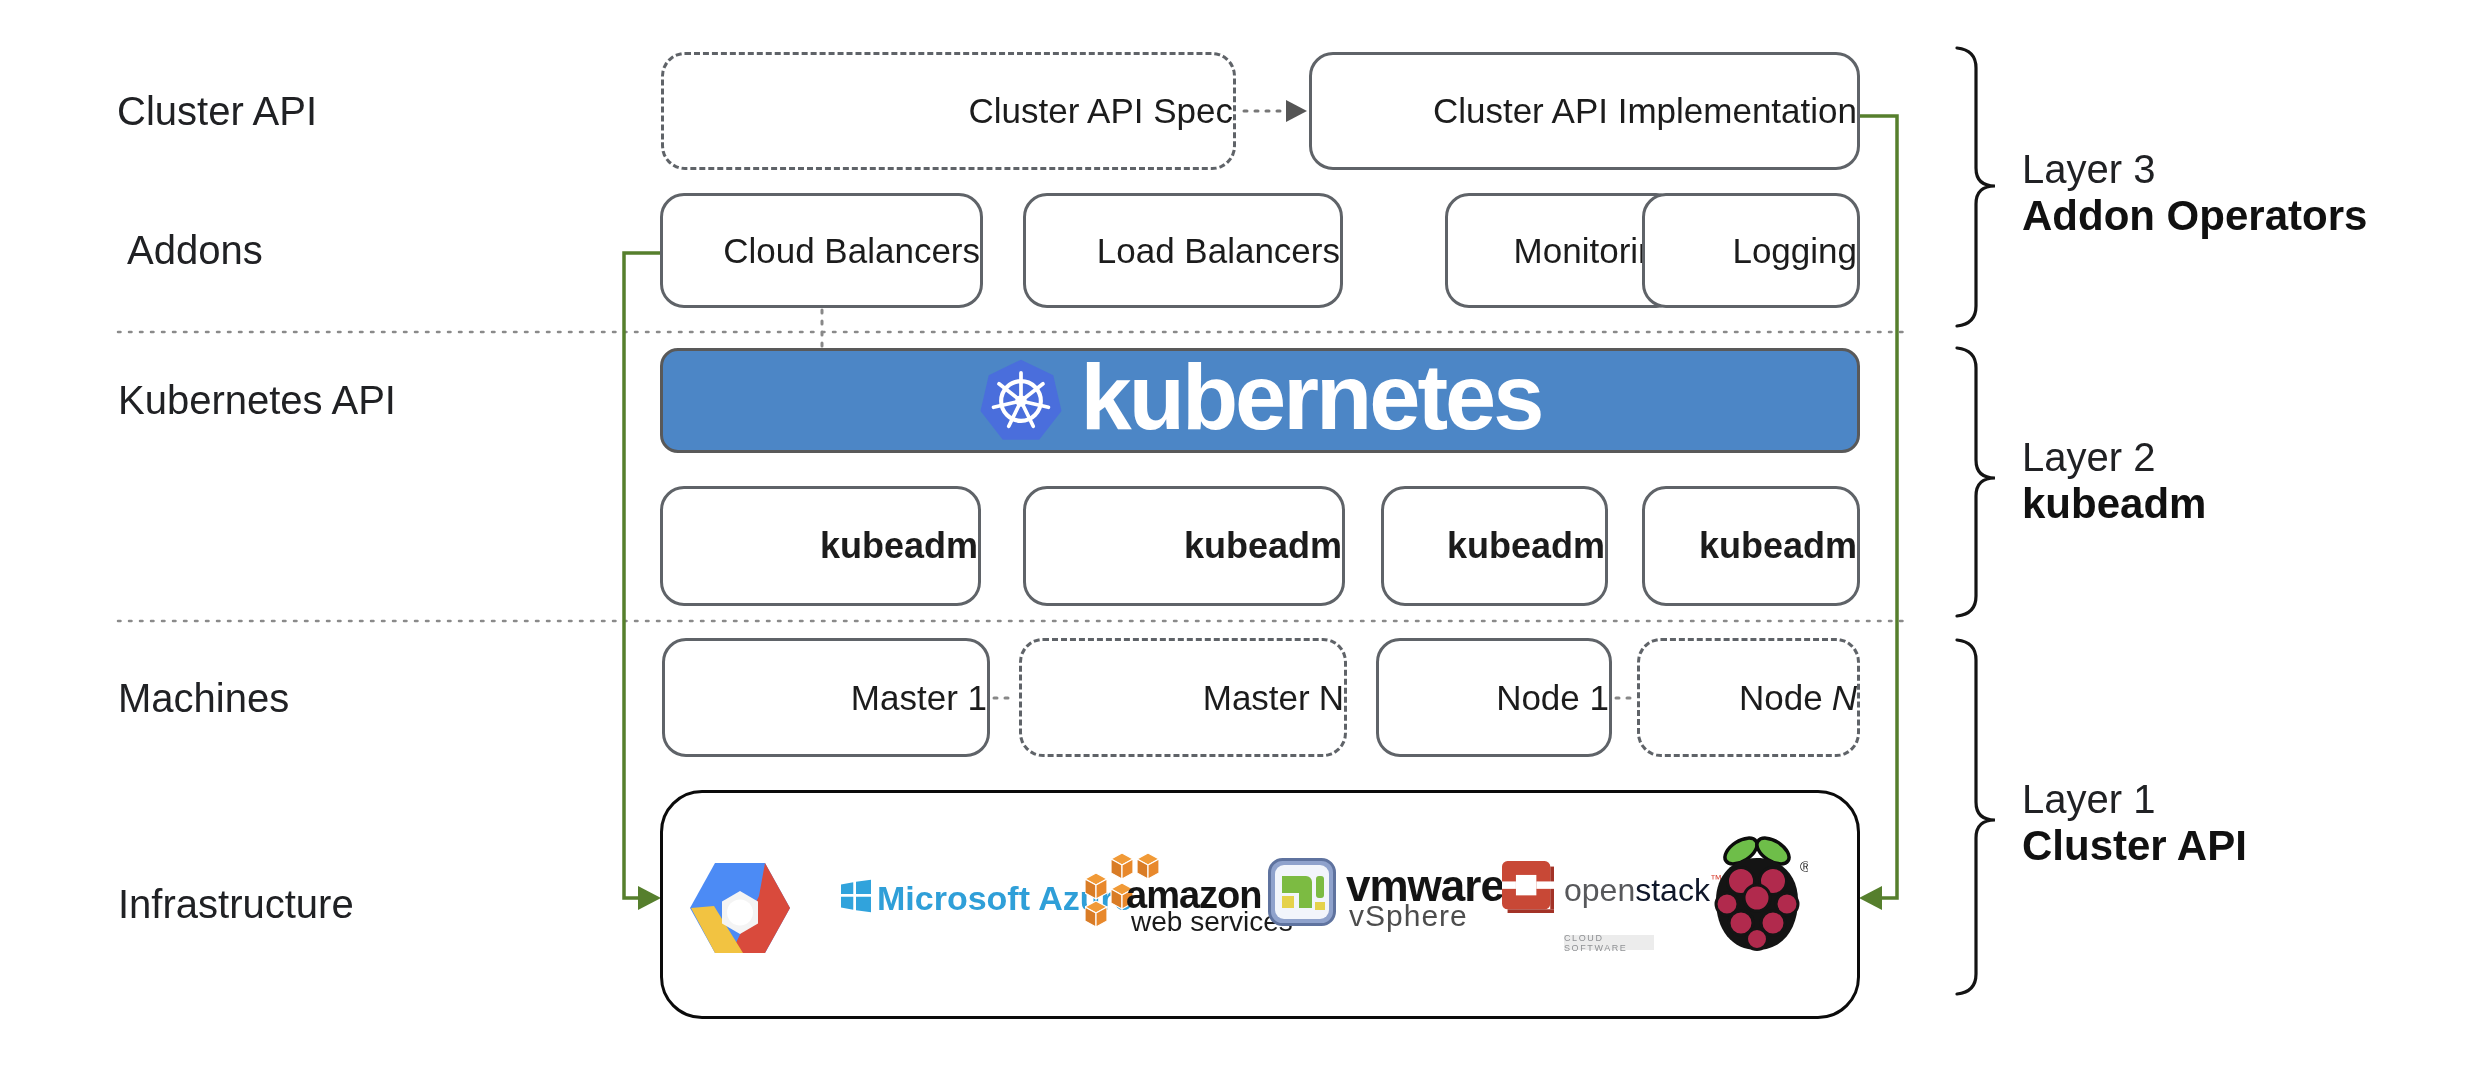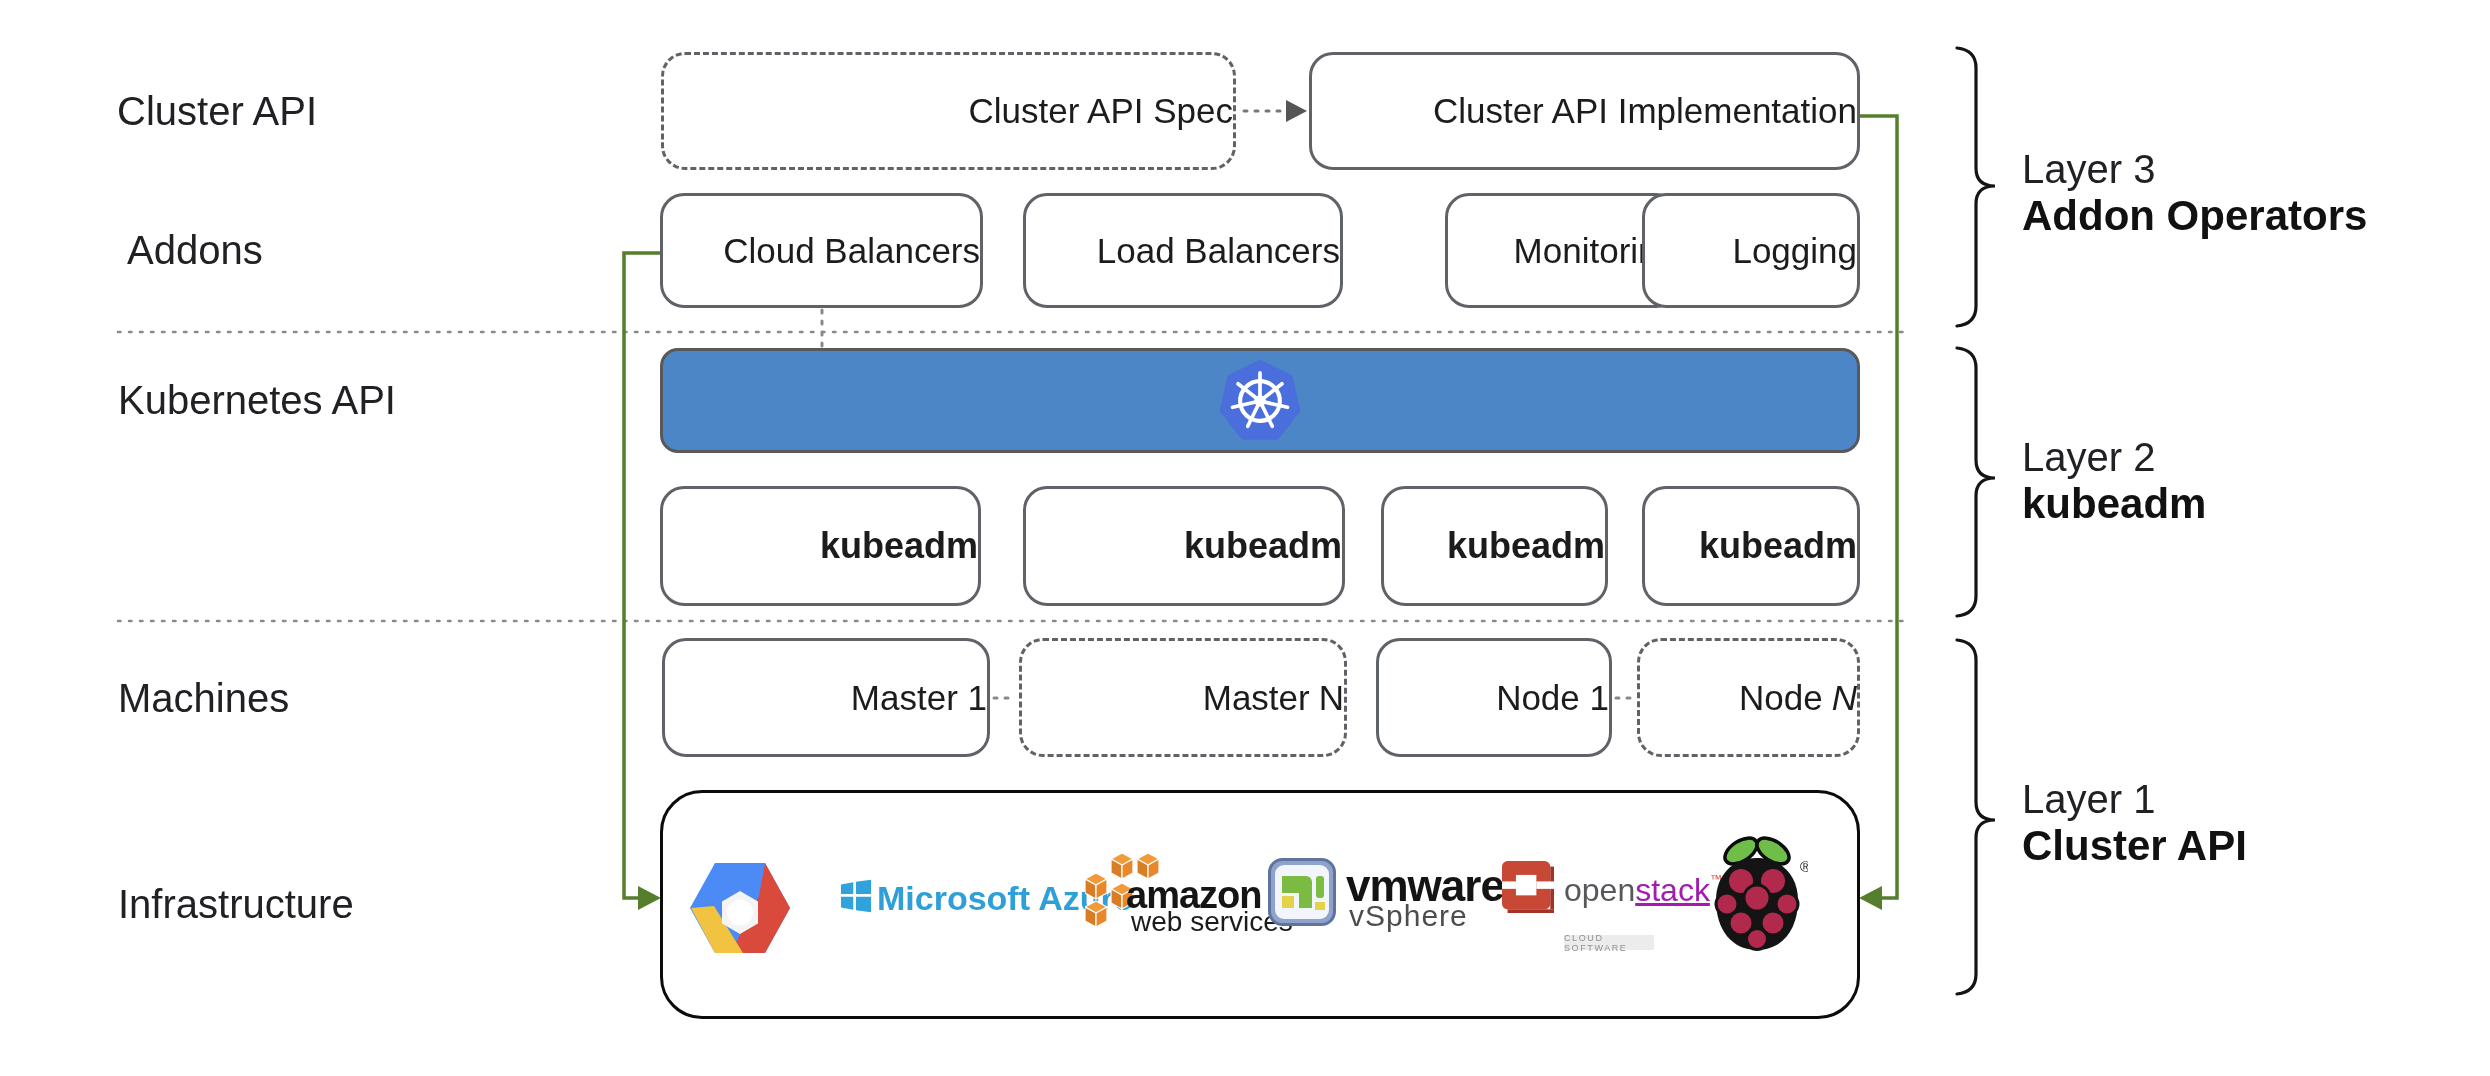--- a/index.html
+++ b/index.html
@@ -23,21 +23,21 @@
   .layer .t{font-size:40px;line-height:46px;color:#202124;}
   .layer .s{font-size:42px;line-height:48px;font-weight:bold;color:#111111;}
   .logo{position:absolute;}
   .azure-text{position:absolute;left:877px;top:879px;font-size:34px;font-weight:600;color:#2F9FD8;white-space:nowrap;}
   .aws-amazon{position:absolute;left:1126px;top:874px;font-size:38px;font-weight:bold;letter-spacing:-1px;color:#151515;}
   .aws-web{position:absolute;left:1131px;top:906px;font-size:28px;color:#1b1b1b;}
   .vmware-text{position:absolute;left:1346px;top:861px;font-size:44px;font-weight:bold;letter-spacing:-1px;color:#141414;}
   .vsphere-text{position:absolute;left:1349px;top:899px;font-size:30px;font-weight:300;letter-spacing:1px;color:#4d4d4d;}
   .os-text{position:absolute;left:1564px;top:872px;font-size:32px;white-space:nowrap;}
   .os-open{color:#57585B;font-weight:500;}
-  .os-stack{color:#a21caf;font-weight:500;text-decoration:underline;}
+  .os-stack{color:#0f172a;font-weight:500;}
   .os-tm{font-size:12px;color:#D9483B;vertical-align:top;}
   .os-bar{position:absolute;left:1564px;top:907px;width:90px;height:15px;background:#ECECEC;
           display:flex;align-items:center;justify-content:center;margin-top:28px;}
   .os-bar span{font-size:9px;letter-spacing:1.6px;color:#8F9194;}
   .nodeN-i{font-style:italic;margin-left:9px;}
   .mN-sp{margin-left:9px;}
 </style>
 </head>
 <body>
 
@@ -101,20 +101,21 @@
         <line x1="50" y1="52" x2="50" y2="18"></line>
         <line x1="50" y1="52" x2="76.6" y2="31.2"></line>
         <line x1="50" y1="52" x2="83.2" y2="59.6"></line>
         <line x1="50" y1="52" x2="64.8" y2="82.6"></line>
         <line x1="50" y1="52" x2="35.2" y2="82.6"></line>
         <line x1="50" y1="52" x2="16.8" y2="59.6"></line>
         <line x1="50" y1="52" x2="23.4" y2="31.2"></line>
       </g>
       <circle cx="50" cy="52" r="7" fill="#ffffff"></circle>
     </svg>
+    <span class="k8s-word">kubernetes</span>
   </div>
 
   <div class="box boldtext" style="left:660px;top:486px;width:321px;height:120px;">
     <span>kubeadm</span>
   </div>
   <div class="box boldtext" style="left:1023px;top:486px;width:322px;height:120px;">
     <span>kubeadm</span>
   </div>
   <div class="box boldtext" style="left:1381px;top:486px;width:227px;height:120px;">
     <span>kubeadm</span>

